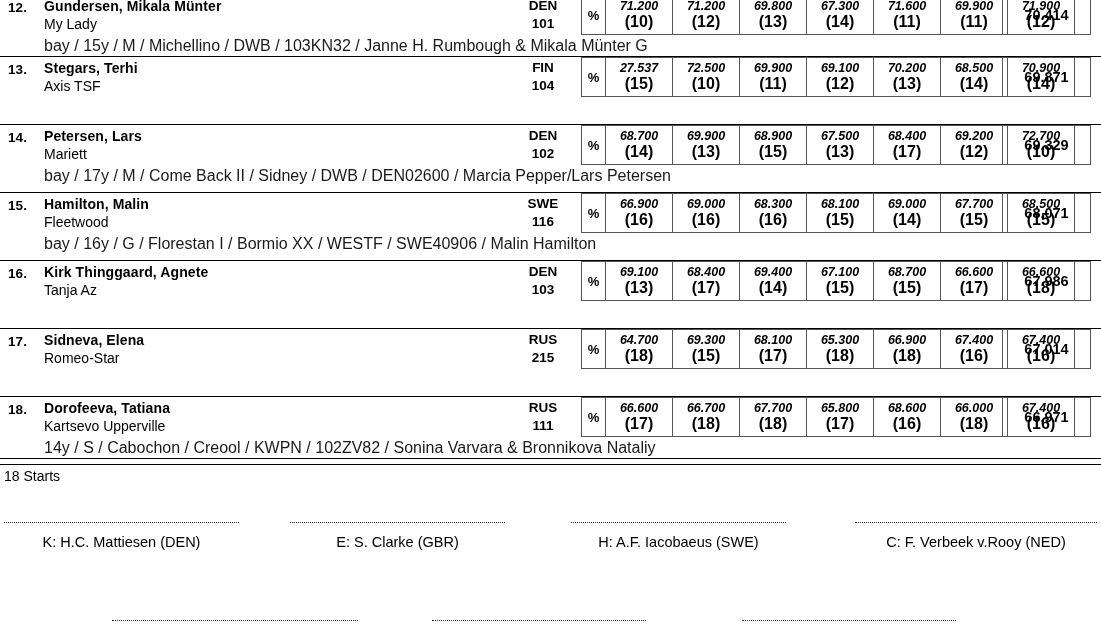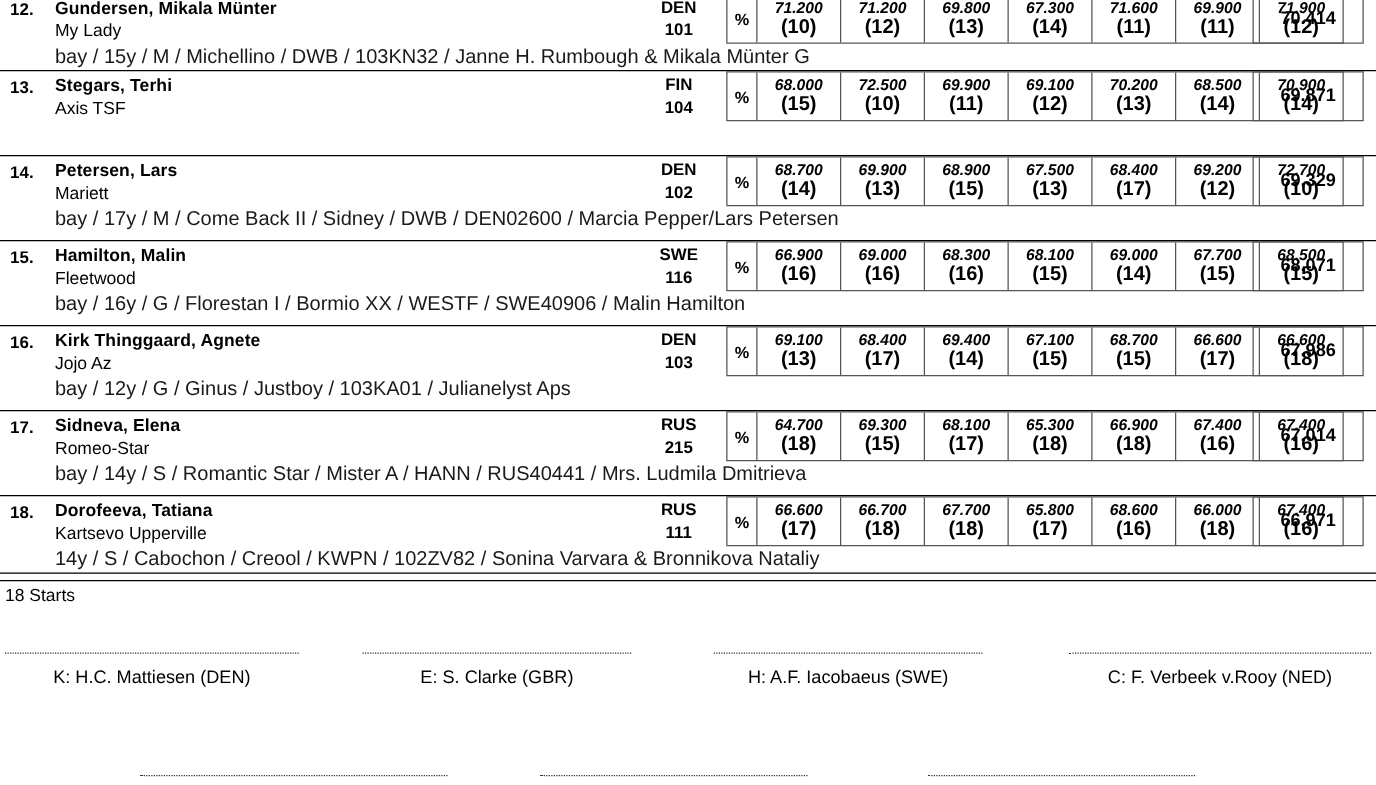--- a/index.html
+++ b/index.html
@@ -241,21 +241,21 @@
 
     <div class="entry">
       <div class="rank">13.</div>
       <div class="rider">Stegars, Terhi</div>
       <div class="horse">Axis TSF</div>
       <div class="nation">FIN</div>
       <div class="headno">104</div>
       <div class="scorebox">
         <div class="pct">%</div>
         <div class="judge-cell">
-          <div class="sc">68.000</div>
+          <div class="sc">27.537</div>
           <div class="pl">(15)</div>
         </div>
         <div class="judge-cell">
           <div class="sc">72.500</div>
           <div class="pl">(10)</div>
         </div>
         <div class="judge-cell">
           <div class="sc">69.900</div>
           <div class="pl">(11)</div>
         </div>
@@ -357,22 +357,21 @@
           <div class="sc">68.500</div>
           <div class="pl">(15)</div>
         </div>
       </div>
       <div class="total">68.071</div>
     </div>
 
     <div class="entry">
       <div class="rank">16.</div>
       <div class="rider">Kirk Thinggaard, Agnete</div>
-      <div class="horse">Jojo Az</div>
-      <div class="breeding">bay / 12y / G / Ginus / Justboy / 103KA01 / Julianelyst Aps</div>
+      <div class="horse">Tanja Az</div>
       <div class="nation">DEN</div>
       <div class="headno">103</div>
       <div class="scorebox">
         <div class="pct">%</div>
         <div class="judge-cell">
           <div class="sc">69.100</div>
           <div class="pl">(13)</div>
         </div>
         <div class="judge-cell">
           <div class="sc">68.400</div>
@@ -399,21 +398,20 @@
           <div class="pl">(18)</div>
         </div>
       </div>
       <div class="total">67.986</div>
     </div>
 
     <div class="entry">
       <div class="rank">17.</div>
       <div class="rider">Sidneva, Elena</div>
       <div class="horse">Romeo-Star</div>
-      <div class="breeding">bay / 14y / S / Romantic Star / Mister A / HANN / RUS40441 / Mrs. Ludmila Dmitrieva</div>
       <div class="nation">RUS</div>
       <div class="headno">215</div>
       <div class="scorebox">
         <div class="pct">%</div>
         <div class="judge-cell">
           <div class="sc">64.700</div>
           <div class="pl">(18)</div>
         </div>
         <div class="judge-cell">
           <div class="sc">69.300</div>

